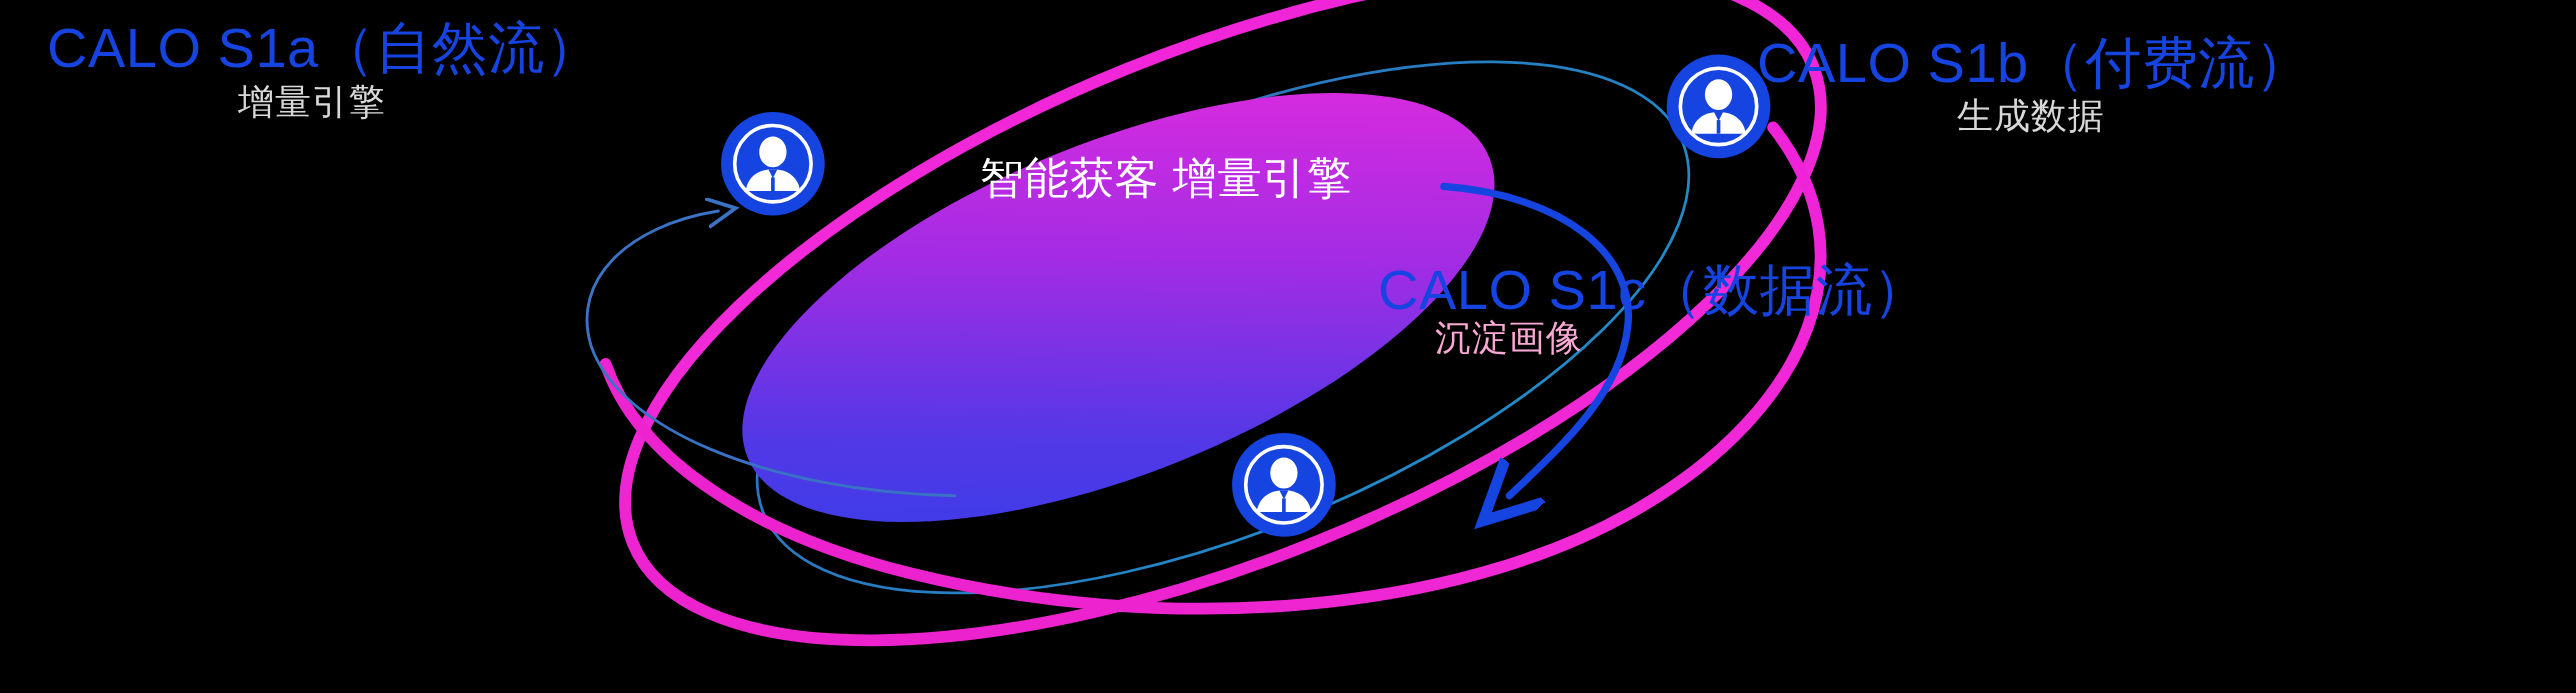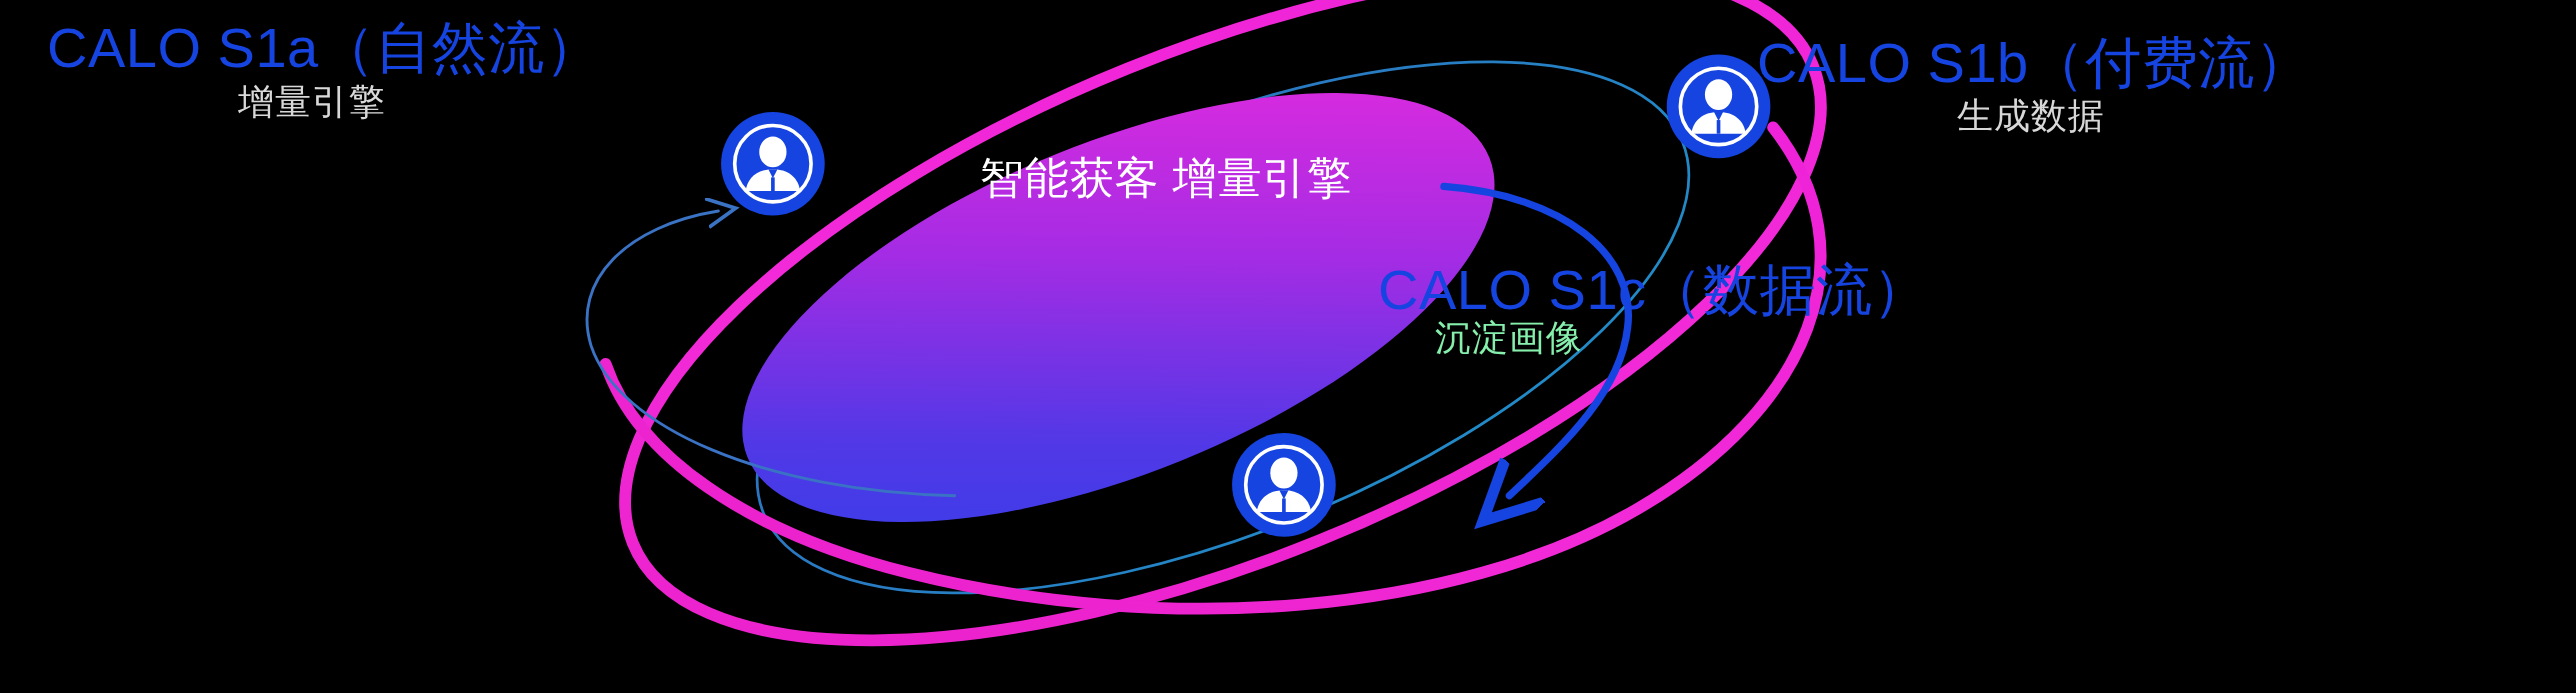--- a/index.html
+++ b/index.html
@@ -201,20 +201,20 @@
     </g>
   </svg>
 
   <div class="label flow-title" id="label-s1a-title" style="color:#1544E0">CALO S1a（自然流）</div>
   <div class="label flow-sub" id="label-s1a-sub" style="color:#D8D8D8">增量引擎</div>
 
   <div class="label flow-title" id="label-s1b-title" style="color:#1544E0">CALO S1b（付费流）</div>
   <div class="label flow-sub" id="label-s1b-sub" style="color:#D8D8D8">生成数据</div>
 
   <div class="label flow-title" id="label-s1c-title" style="color:#1544E0">CALO S1c（数据流）</div>
-  <div class="label flow-sub" id="label-s1c-sub" style="color:#86efac">沉淀画像</div>
+  <div class="label flow-sub" id="label-s1c-sub" style="color:#f9a8d4">沉淀画像</div>
 
   <div id="core-text">
     <div id="core-sub">智能获客  增量引擎</div>
   </div>
 
 </div>
 
 
 </body></html>

